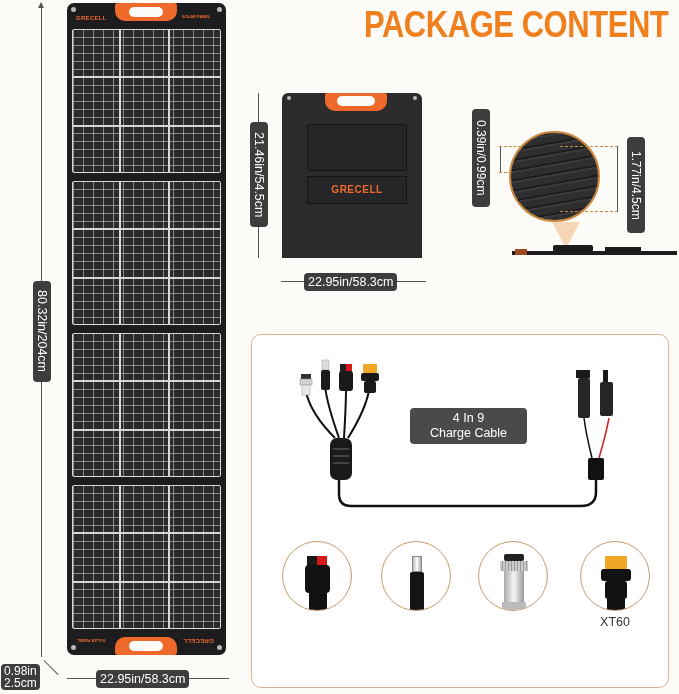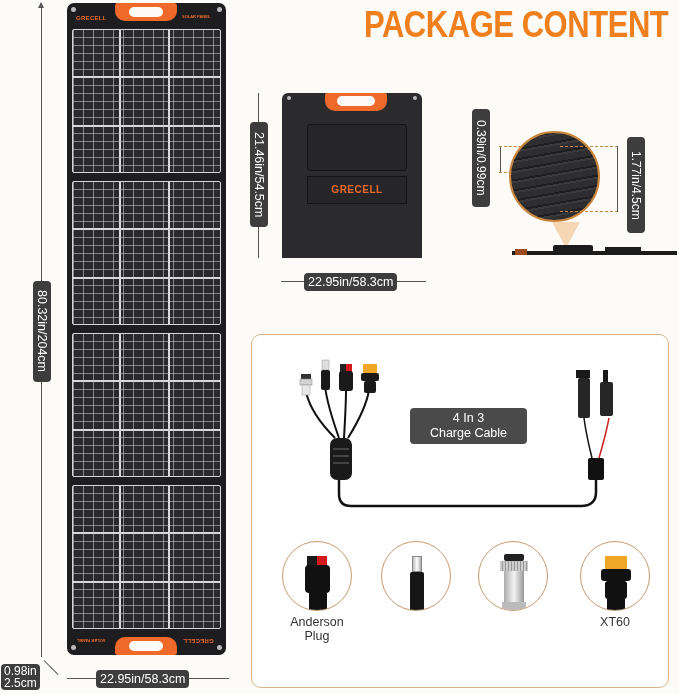--- a/index.html
+++ b/index.html
@@ -249,35 +249,31 @@
     <rect x="325" y="36" width="14" height="8" fill="#1a1a1a"></rect>
     <rect x="327" y="44" width="12" height="40" rx="2" fill="#262626"></rect>
   </g>
   <g>
     <rect x="352" y="36" width="5" height="12" fill="#1a1a1a"></rect>
     <rect x="349" y="48" width="13" height="34" rx="2" fill="#262626"></rect>
   </g>
 </svg>
 
 <div class="cable-label">
-  <div>4 In 3</div>
+  <div>4 In 9</div>
   <div>Charge Cable</div>
 </div>
 
 <div class="conn-item" style="left:272px; top:541px;">
   <div class="conn-circle">
     <div style="position:absolute; left:24px; top:14px; width:10px; height:10px; background:#1a1a1a;"></div>
     <div style="position:absolute; left:34px; top:14px; width:10px; height:10px; background:#d41a1a;"></div>
     <div style="position:absolute; left:22px; top:23px; width:25px; height:28px; background:#111; border-radius:4px;"></div>
     <div style="position:absolute; left:26px; top:50px; width:18px; height:22px; background:#111;"></div>
   </div>
-  <div class="conn-label">
-    <div>Anderson</div>
-    <div>Plug</div>
-  </div>
 </div>
 
 <div class="conn-item" style="left:371px; top:541px;">
   <div class="conn-circle">
     <div style="position:absolute; left:30px; top:14px; width:10px; height:16px; background:linear-gradient(90deg,#bbb,#fff,#aaa); border:1px solid #888;"></div>
     <div style="position:absolute; left:28px; top:30px; width:14px; height:42px; background:#151515; border-radius:2px;"></div>
   </div>
 </div>
 
 <div class="conn-item" style="left:468px; top:541px;">

